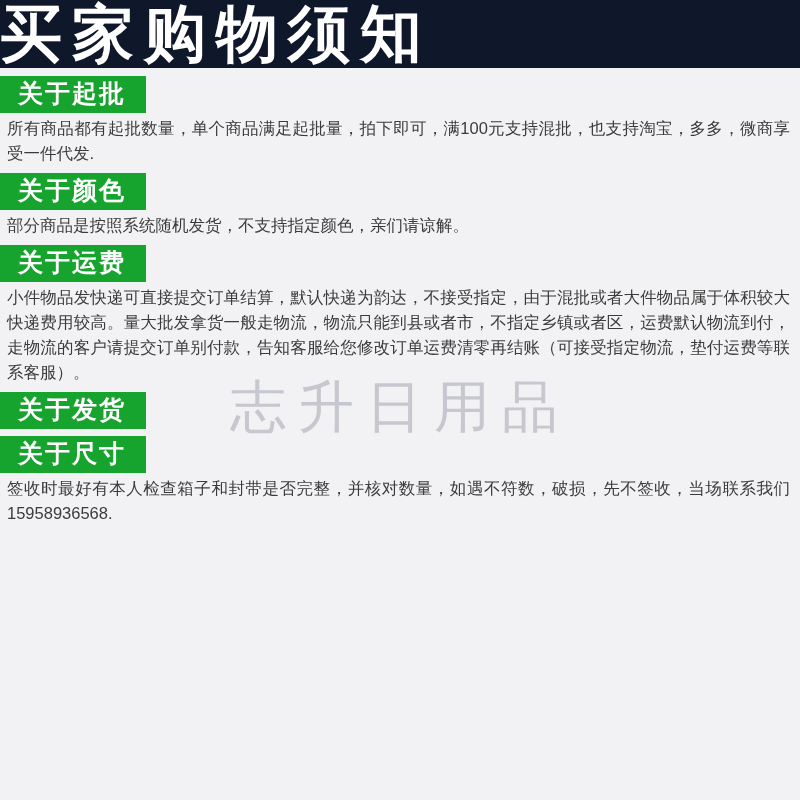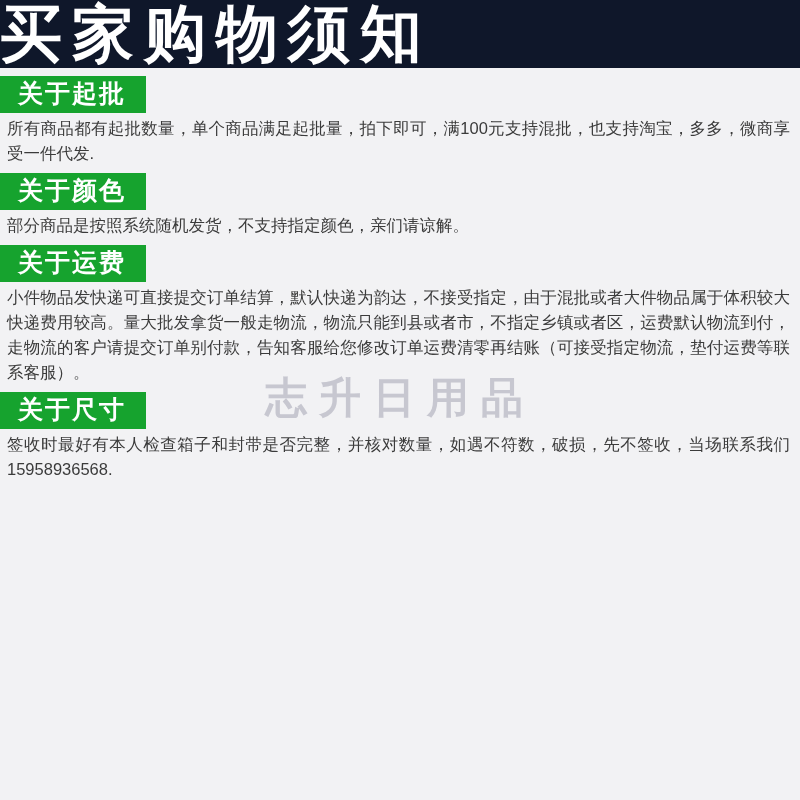--- a/index.html
+++ b/index.html
@@ -47,24 +47,24 @@
     font-size: 16.5px;
     line-height: 25px;
     text-align: justify;
   }
   .watermark {
     position: absolute;
     top: 370px; left: 50%;
     transform: translateX(-50%);
     z-index: 0;
     color: #c7c7d0;
-    font-size: 42px;
+    font-size: 56px;
     letter-spacing: 12px;
     white-space: nowrap;
-    font-weight: 700;
+    font-weight: 400;
     user-select: none;
   }
 </style>
 </head>
 <body>
 
 <div class="watermark">志升日用品</div>
 
 <div class="banner">
   <div class="banner-title">买家购物须知</div>
@@ -85,20 +85,21 @@
 
   <div class="sec">
     <div class="sec-header">关于运费</div>
     <p class="sec-body">小件物品发快递可直接提交订单结算，默认快递为韵达，不接受指定，由于混批或者大件物品属于体积较大快递费用较高。量大批发拿货一般走物流，物流只能到县或者市，不指定乡镇或者区，运费默认物流到付，走物流的客户请提交订单别付款，告知客服给您修改订单运费清零再结账（可接受指定物流，垫付运费等联系客服）。</p>
   </div>
 
   <div class="sec">
   </div>
 
   <div class="sec">
+    <div class="sec-header">关于发货</div>
   </div>
 
   <div class="sec">
     <div class="sec-header">关于尺寸</div>
     <p class="sec-body">签收时最好有本人检查箱子和封带是否完整，并核对数量，如遇不符数，破损，先不签收，当场联系我们15958936568.</p>
   </div>
 
 </div>
 
 </body></html>

